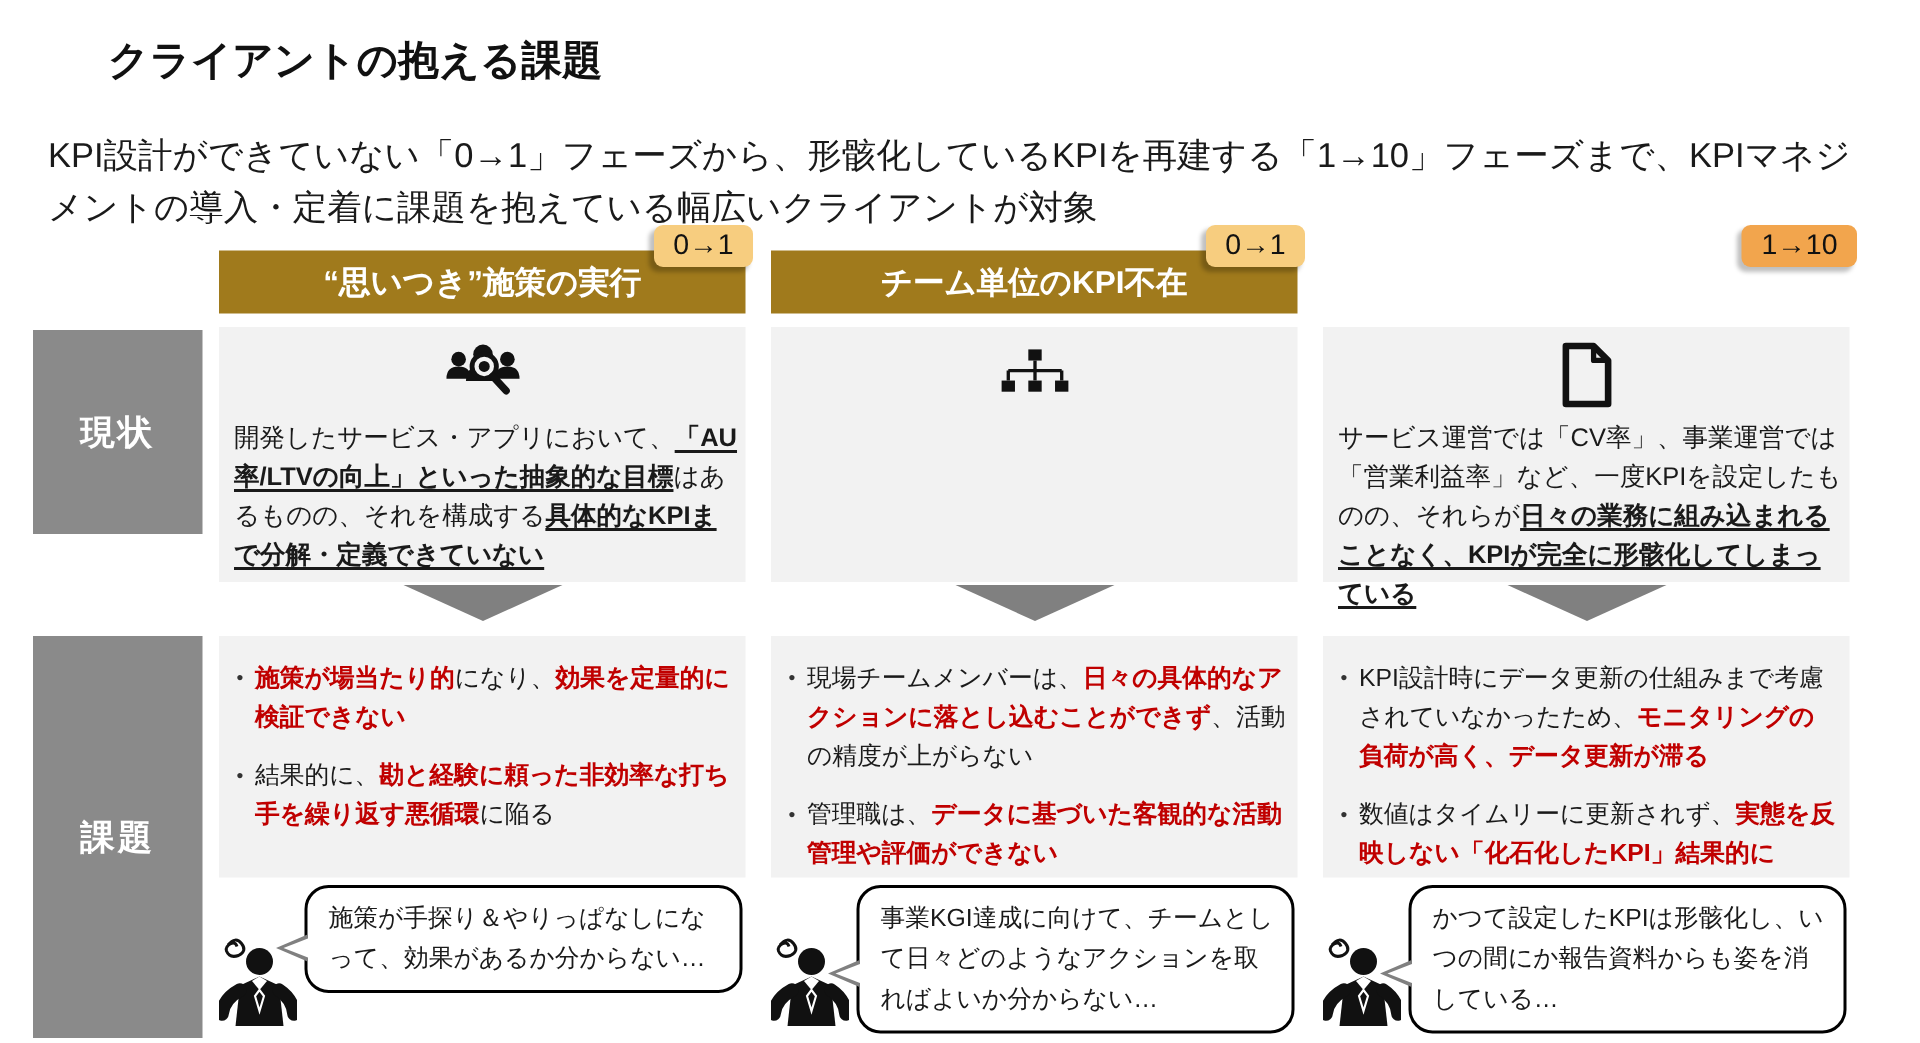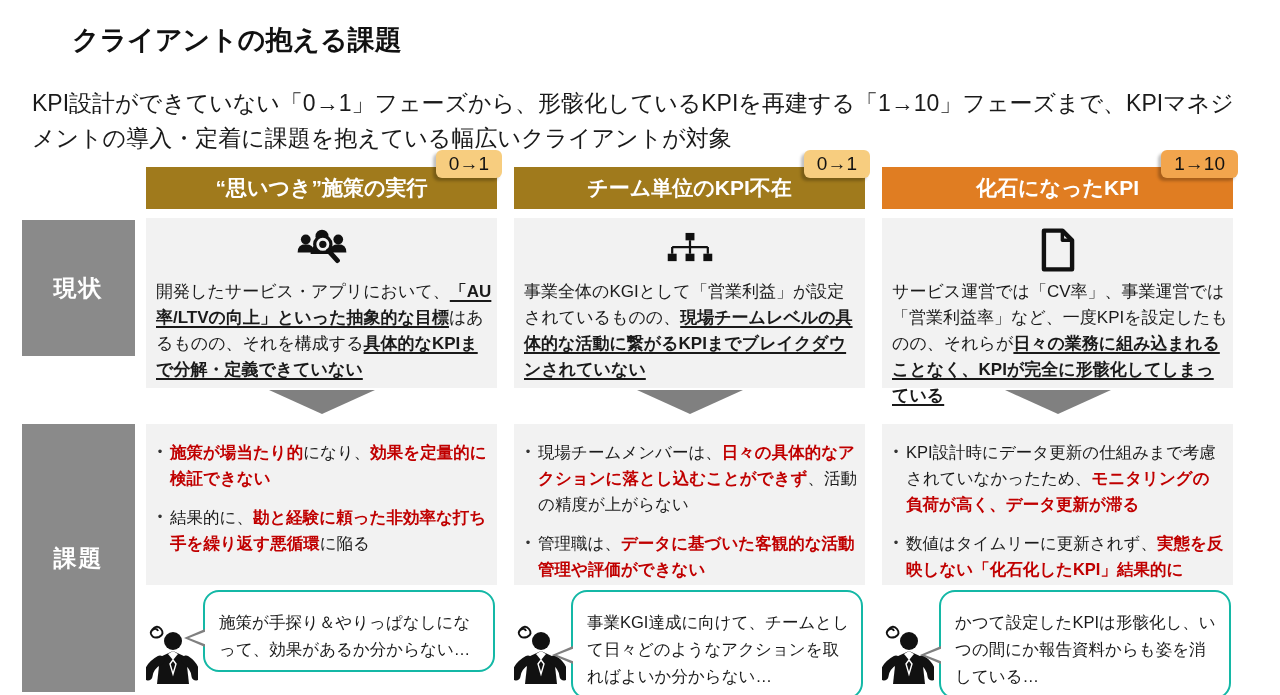--- a/index.html
+++ b/index.html
@@ -80,22 +80,22 @@
   }
 
   .bullet-row { display: flex; margin-bottom: 13px; }
   .bullet-dot { width: 20px; min-width: 20px; text-align: center; font-size: 13px; line-height: 26px; color: #333; }
   .bullet-text { font-size: 16.5px; line-height: 26px; padding-right: 2px; }
 
   
   .person { position: absolute; top: 624px; left: 0; width: 52px; height: 64px; }
   .bubble {
     position: absolute; top: 590px; left: 57px; right: 2px;
-    background: #fff; border: 2px solid #14b8a6; border-radius: 16px;
-    padding: 17px 10px 7px 14px;
+    background: #fff; border: 2px solid #000000; border-radius: 16px;
+    padding: 7px 10px 7px 14px;
     font-size: 16.5px; line-height: 27px;
   }
   .bubble::before {
     content: ""; position: absolute; left: -21px; top: calc(62% - 11px);
     border-style: solid; border-width: 9px 21px 9px 0;
     border-color: transparent #808080 transparent transparent;
   }
   .bubble::after {
     content: ""; position: absolute; left: -16px; top: calc(62% - 9px);
     border-style: solid; border-width: 7px 18px 7px 0;
@@ -161,21 +161,20 @@
   <div class="panel current">
     <div class="cur-icon">
       <svg width="46" height="42" viewBox="0 0 62 46">
         <rect x="25" y="0" width="12" height="10" fill="#111"></rect>
         <path d="M31 10 V19 M7 19 H55 M7 19 V28 M31 19 V28 M55 19 V28" stroke="#111" stroke-width="3" fill="none"></path>
         <rect x="1" y="28" width="12" height="10" fill="#111"></rect>
         <rect x="25" y="28" width="12" height="10" fill="#111"></rect>
         <rect x="49" y="28" width="12" height="10" fill="#111"></rect>
       </svg>
     </div>
-    <div class="cur-text"><span class="seg-n">事業全体のKGIとして「営業利益」が設定されているものの、</span><span class="seg-bu">現場チームレベルの具体的な活動に繋がるKPIまでブレイクダウンされていない</span></div>
   </div>
   <div class="down-arrow"></div>
   <div class="panel issues">
     <div class="bullet-row">
       <span class="bullet-dot">•</span>
       <span class="bullet-text"><span class="seg-n">現場チームメンバーは、</span><span class="seg-r">日々の具体的なアクションに落とし込むことができず</span><span class="seg-n">、活動の精度が上がらない</span></span>
     </div>
     <div class="bullet-row">
       <span class="bullet-dot">•</span>
       <span class="bullet-text"><span class="seg-n">管理職は、</span><span class="seg-r">データに基づいた客観的な活動管理や評価ができない</span></span>
@@ -190,21 +189,20 @@
       <path d="M27 36 L24 40 L27 50 L30 40 Z" fill="#111" stroke="#fff" stroke-width="1.4"></path>
       <path d="M14 36 Q3 42 2 52" stroke="#111" stroke-width="9" stroke-linecap="round" fill="none"></path>
       <path d="M40 36 Q49 42 50 52" stroke="#111" stroke-width="9" stroke-linecap="round" fill="none"></path>
     </svg>
   </div>
   <div class="bubble">事業KGI達成に向けて、チームとして日々どのようなアクションを取ればよいか分からない…</div>
 </div>
 
 <div class="column c2">
   <div class="badge orange">1→10</div>
-  <div class="col-header orange">化石になったKPI</div>
   <div class="panel current">
     <div class="cur-icon">
       <svg width="36" height="44" viewBox="0 0 40 50">
         <path d="M4 3 H25 L36 14 V47 H4 Z" fill="none" stroke="#111" stroke-width="5" stroke-linejoin="round"></path>
         <path d="M25 3 V14 H36" fill="none" stroke="#111" stroke-width="4" stroke-linejoin="round"></path>
       </svg>
     </div>
     <div class="cur-text"><span class="seg-n">サービス運営では「CV率」、事業運営では「営業利益率」など、一度KPIを設定したものの、それらが</span><span class="seg-bu">日々の業務に組み込まれることなく、KPIが完全に形骸化してしまっている</span></div>
   </div>
   <div class="down-arrow"></div>

